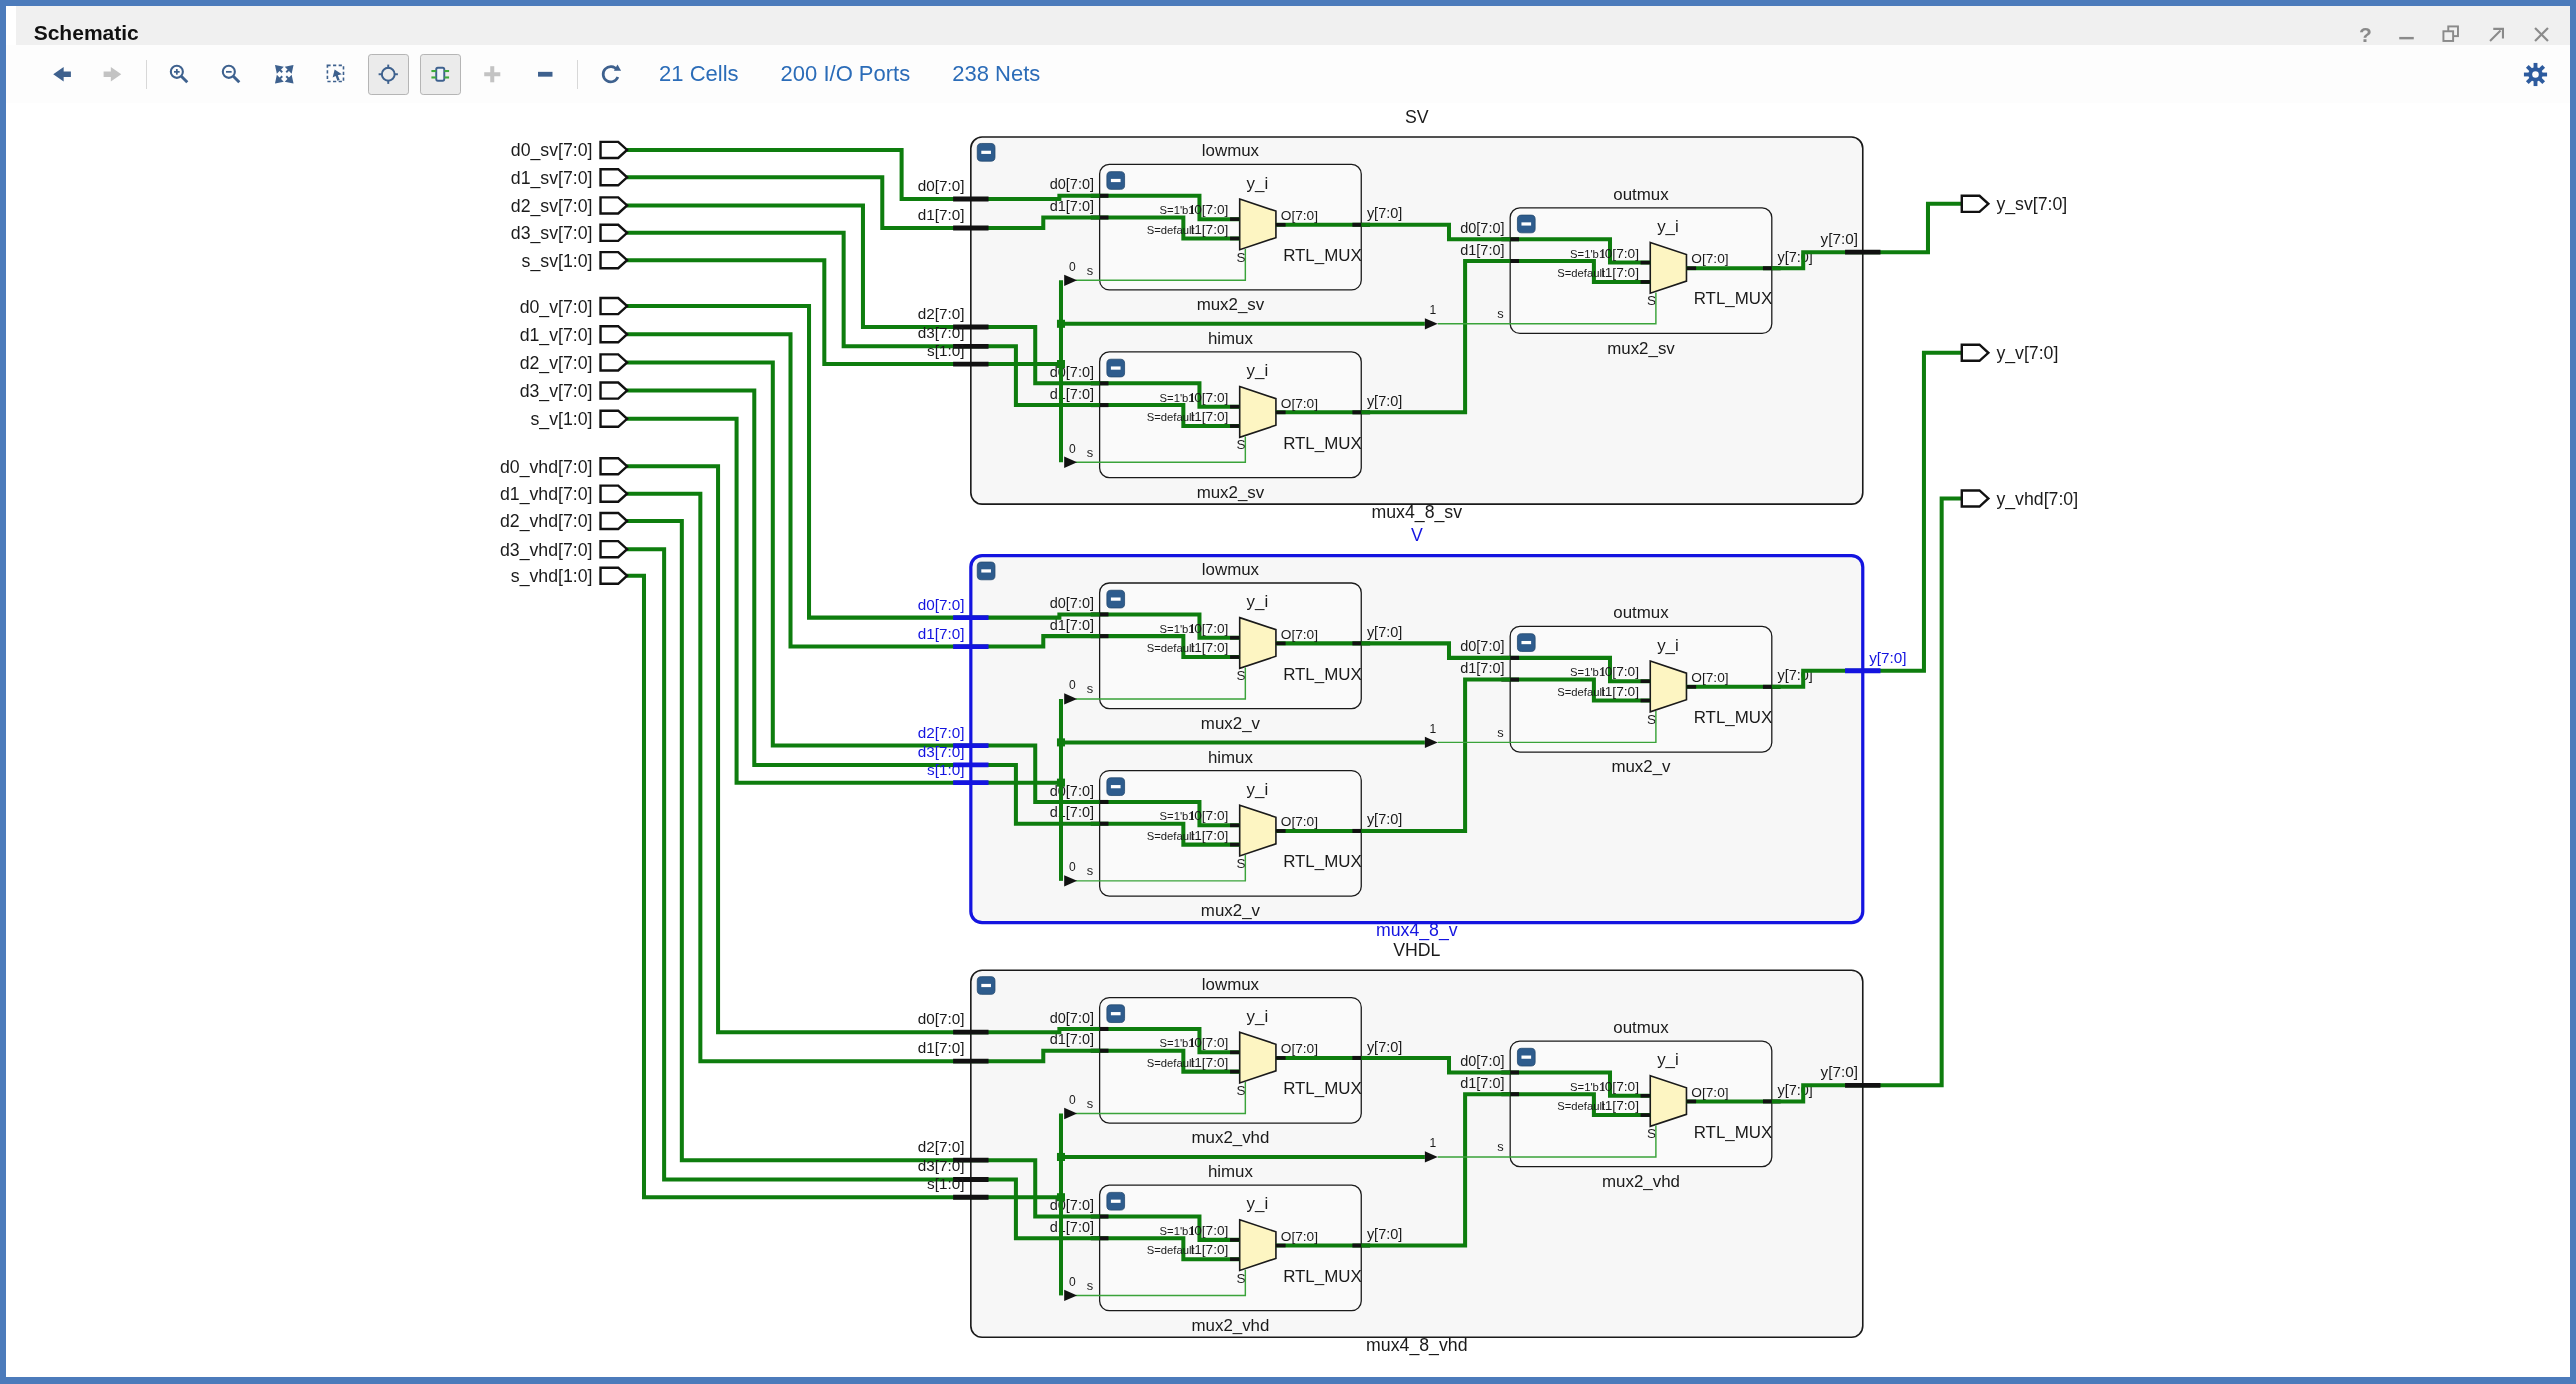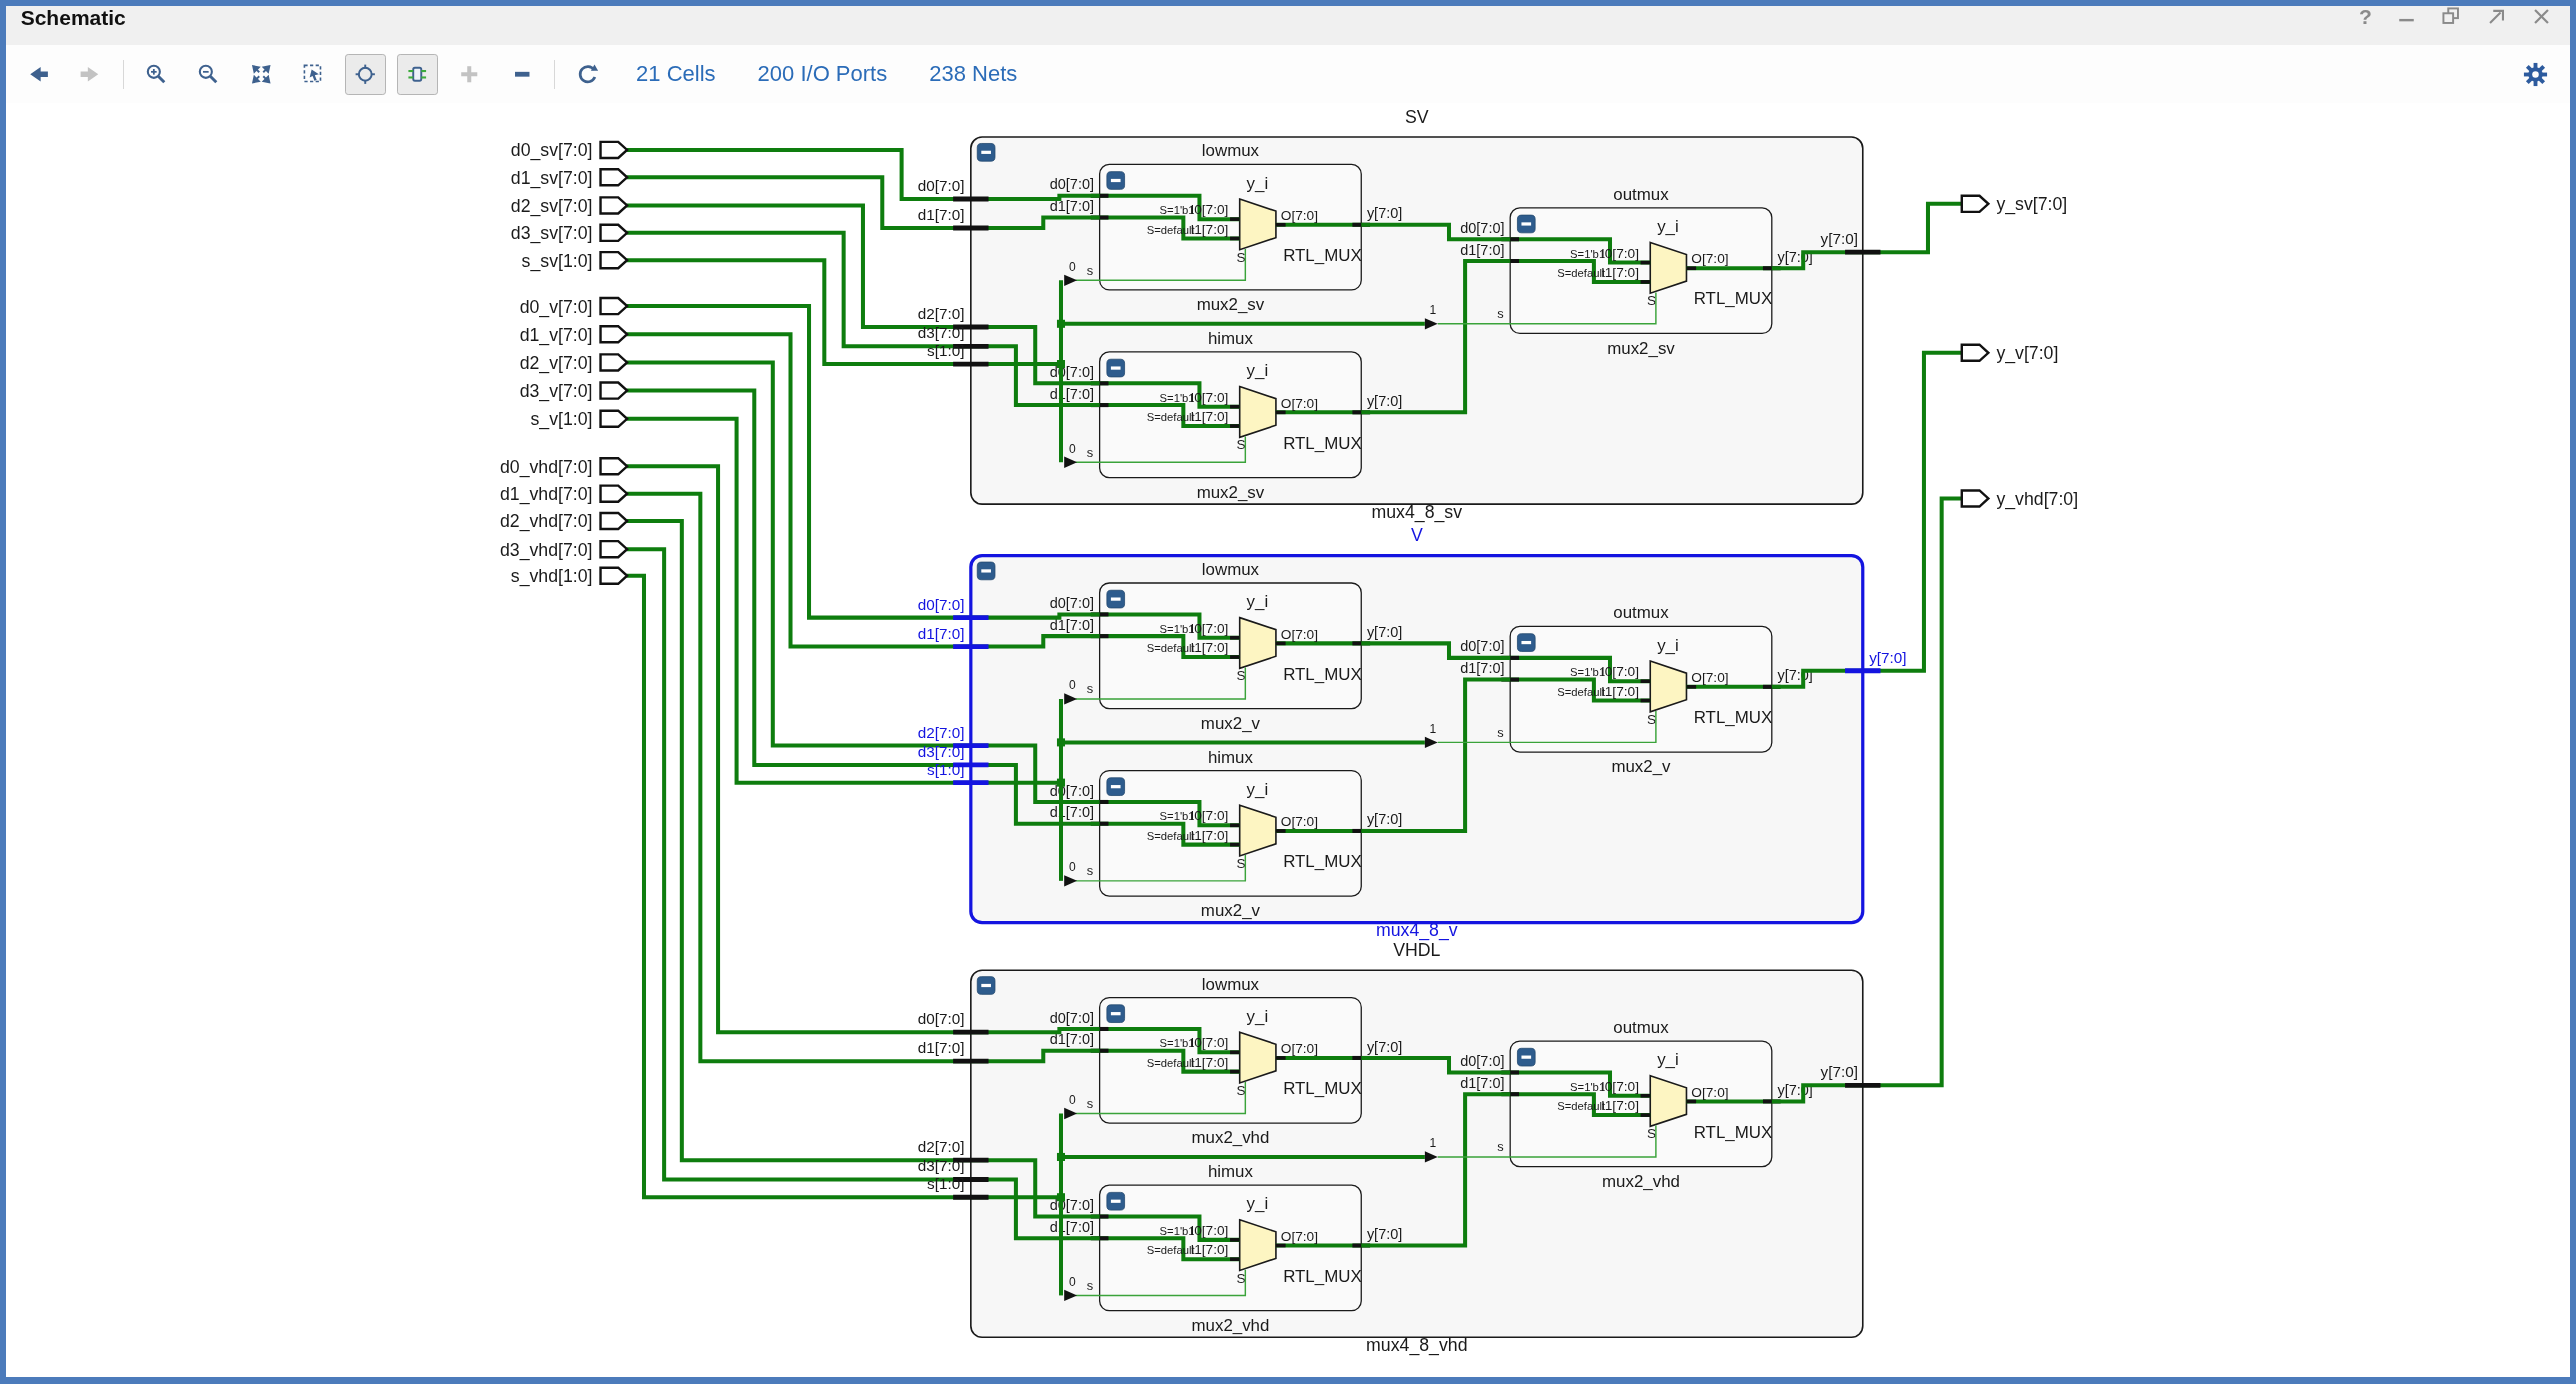--- a/index.html
+++ b/index.html
@@ -4,28 +4,28 @@
 <style>
   html,body{margin:0;padding:0;}
   body{width:2576px;height:1385px;position:relative;overflow:hidden;background:#ffffff;
        font-family:"Liberation Sans",sans-serif;}
   .frame-edge{position:absolute;background:#4c7bbb;z-index:50;pointer-events:none;}
   #edge-top{left:0;top:0;width:2576px;height:6.4px;}
   #edge-bottom{left:0;bottom:0;width:2576px;height:8px;}
   #edge-left{left:0;top:0;width:6.4px;height:1385px;}
   #edge-right{right:0;top:0;width:6.4px;height:1385px;}
 
-  #titlebar{position:absolute;left:3px;top:6.4px;right:6.4px;height:39px;background:#f0f0f0;
-            border-bottom:0.8px solid #d8d8d8;display:flex;align-items:flex-start;}
+  #titlebar{position:absolute;left:16px;top:6.4px;right:6.4px;height:39px;background:#f0f0f0;
+            border-bottom:0.8px solid #d8d8d8;display:flex;align-items:flex-end;}
   #titlebar .title{font-size:21px;font-weight:bold;color:#111;margin-left:17.7px;}
   #win-controls{margin-left:auto;margin-right:17.7px;display:flex;align-items:center;gap:24px;}
   .win-btn{color:#8a8a8a;font-size:21px;line-height:21px;cursor:default;display:flex;align-items:center;}
 
   #toolbar{position:absolute;left:6.4px;top:45px;right:6.4px;height:58px;background:#fdfdfd;
-           border-bottom:0.8px solid #cccccc;display:flex;align-items:center;padding-left:6px;}
+           border-bottom:0.8px solid #cccccc;display:flex;align-items:center;padding-left:29px;}
   .tb-btn{width:39px;height:39px;display:flex;align-items:center;justify-content:center;
           margin:0 5.6px;border-radius:3.2px;border:0.8px solid transparent;}
   .tb-btn.toggled{background:#ebebeb;border:0.8px solid #b5b5b5;}
   .tb-sep{width:0.8px;height:29px;background:#d8d8d8;margin:0 6.4px;}
   .tb-stats{display:flex;align-items:center;gap:42px;margin-left:22.5px;}
   .tb-link{font-size:22px;color:#2b6cb8;}
   #gear{margin-left:auto;margin-right:21px;display:flex;align-items:center;}
 
   #schematic{position:absolute;left:0;top:103px;width:2576px;height:1282px;background:#ffffff;}
   svg text{font-family:"Liberation Sans",sans-serif;}

